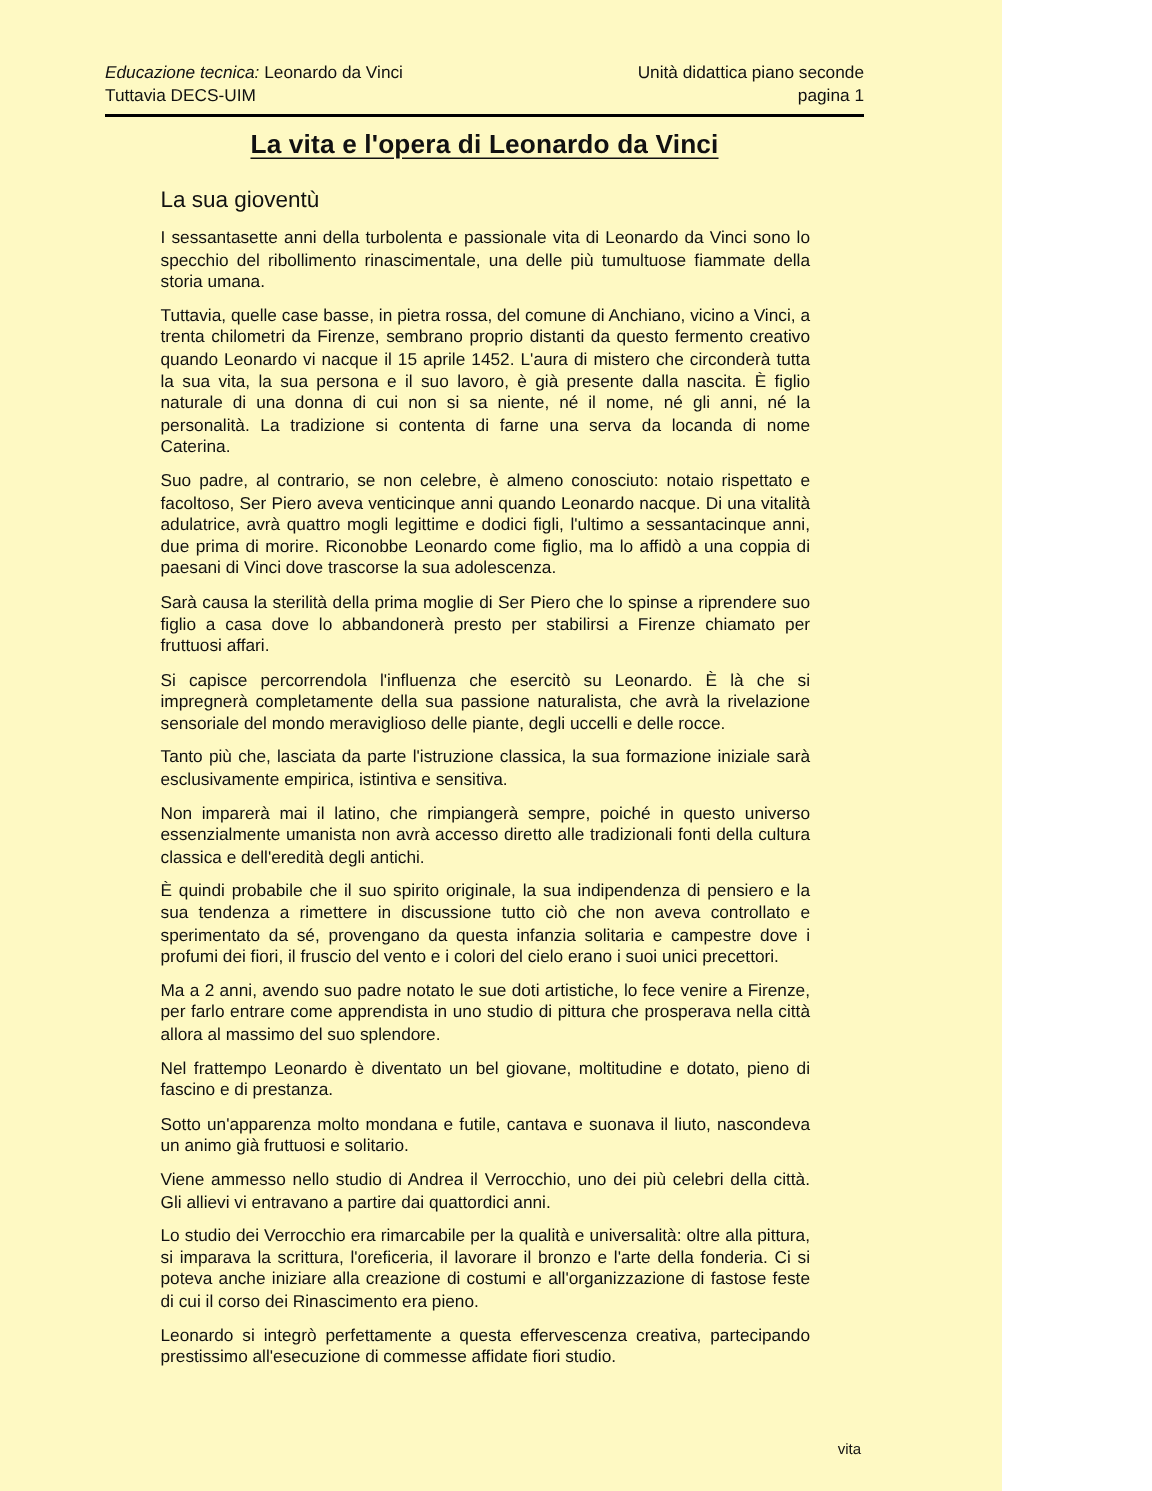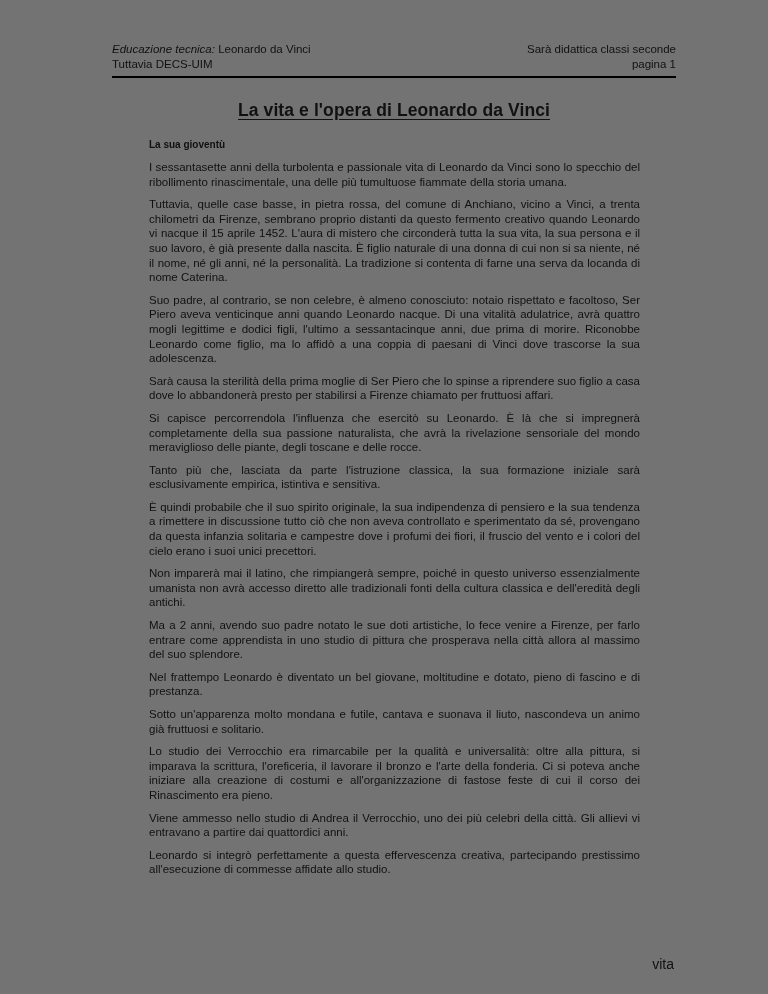--- a/index.html
+++ b/index.html
@@ -6,109 +6,109 @@
   html, body { background: #ffffff; }
   body {
     width: 768px;
     height: 994px;
     font-family: "Liberation Sans", sans-serif;
     color: #1a1a1a;
     overflow: hidden;
   }
   .page {
     position: relative;
-    width: 768px;
+    width: 668px;
     height: 994px;
-    background: #737373;
-    padding: 42px 92px 0 112px;
+    background: #fef9c3;
+    padding: 42px 92px 0 70px;
   }
   .doc-header {
     font-size: 11.5px;
     line-height: 15px;
     color: #111;
     border-bottom: 2px solid #000;
     padding-bottom: 4px;
   }
   .header-row {
     display: flex;
     justify-content: space-between;
     align-items: baseline;
   }
   .italic { font-style: italic; }
   .doc-title {
     text-align: center;
     font-size: 17.5px;
     font-weight: bold;
     color: #111;
-    margin-top: 22px;
+    margin-top: 8px;
     letter-spacing: 0.1px;
   }
   .doc-title span {
     text-decoration: underline;
     text-underline-offset: 3px;
   }
   .doc-body {
     margin-top: 18px;
     padding-left: 37px;
     padding-right: 36px;
   }
   .section-heading {
-    font-size: 10px;
-    font-weight: bold;
+    font-size: 15px;
+    font-weight: normal;
     color: #111;
     margin-bottom: 10px;
   }
   .para {
     font-size: 11.5px;
     line-height: 14.6px;
     text-align: justify;
     margin-bottom: 8px;
     color: #111;
   }
   .doc-footer {
     position: absolute;
     right: 94px;
     bottom: 22px;
-    font-size: 14px;
+    font-size: 10px;
     color: #111;
   }
 </style>
 </head>
 <body>
 
 <div class="page">
 
   <header class="doc-header">
     <div class="header-row">
       <div class="header-left"><span class="italic">Educazione tecnica:</span><span> Leonardo da Vinci</span></div>
-      <div class="header-right">Sarà didattica classi seconde</div>
+      <div class="header-right">Unità didattica piano seconde</div>
     </div>
     <div class="header-row">
       <div class="header-left">Tuttavia DECS-UIM</div>
       <div class="header-right">pagina 1</div>
     </div>
   </header>
 
   <h1 class="doc-title"><span>La vita e l'opera di Leonardo da Vinci</span></h1>
 
   <main class="doc-body">
     <h2 class="section-heading">La sua gioventù</h2>
     <div id="paragraphs">
         <p class="para">I sessantasette anni della turbolenta e passionale vita di Leonardo da Vinci sono lo specchio del ribollimento rinascimentale, una delle più tumultuose fiammate della storia umana.</p>
         <p class="para">Tuttavia, quelle case basse, in pietra rossa, del comune di Anchiano, vicino a Vinci, a trenta chilometri da Firenze, sembrano proprio distanti da questo fermento creativo quando Leonardo vi nacque il 15 aprile 1452. L'aura di mistero che circonderà tutta la sua vita, la sua persona e il suo lavoro, è già presente dalla nascita. È figlio naturale di una donna di cui non si sa niente, né il nome, né gli anni, né la personalità. La tradizione si contenta di farne una serva da locanda di nome Caterina.</p>
         <p class="para">Suo padre, al contrario, se non celebre, è almeno conosciuto: notaio rispettato e facoltoso, Ser Piero aveva venticinque anni quando Leonardo nacque. Di una vitalità adulatrice, avrà quattro mogli legittime e dodici figli, l'ultimo a sessantacinque anni, due prima di morire. Riconobbe Leonardo come figlio, ma lo affidò a una coppia di paesani di Vinci dove trascorse la sua adolescenza.</p>
         <p class="para">Sarà causa la sterilità della prima moglie di Ser Piero che lo spinse a riprendere suo figlio a casa dove lo abbandonerà presto per stabilirsi a Firenze chiamato per fruttuosi affari.</p>
-        <p class="para">Si capisce percorrendola l'influenza che esercitò su Leonardo. È là che si impregnerà completamente della sua passione naturalista, che avrà la rivelazione sensoriale del mondo meraviglioso delle piante, degli toscane e delle rocce.</p>
+        <p class="para">Si capisce percorrendola l'influenza che esercitò su Leonardo. È là che si impregnerà completamente della sua passione naturalista, che avrà la rivelazione sensoriale del mondo meraviglioso delle piante, degli uccelli e delle rocce.</p>
         <p class="para">Tanto più che, lasciata da parte l'istruzione classica, la sua formazione iniziale sarà esclusivamente empirica, istintiva e sensitiva.</p>
+        <p class="para">Non imparerà mai il latino, che rimpiangerà sempre, poiché in questo universo essenzialmente umanista non avrà accesso diretto alle tradizionali fonti della cultura classica e dell'eredità degli antichi.</p>
         <p class="para">È quindi probabile che il suo spirito originale, la sua indipendenza di pensiero e la sua tendenza a rimettere in discussione tutto ciò che non aveva controllato e sperimentato da sé, provengano da questa infanzia solitaria e campestre dove i profumi dei fiori, il fruscio del vento e i colori del cielo erano i suoi unici precettori.</p>
-        <p class="para">Non imparerà mai il latino, che rimpiangerà sempre, poiché in questo universo essenzialmente umanista non avrà accesso diretto alle tradizionali fonti della cultura classica e dell'eredità degli antichi.</p>
         <p class="para">Ma a 2 anni, avendo suo padre notato le sue doti artistiche, lo fece venire a Firenze, per farlo entrare come apprendista in uno studio di pittura che prosperava nella città allora al massimo del suo splendore.</p>
         <p class="para">Nel frattempo Leonardo è diventato un bel giovane, moltitudine e dotato, pieno di fascino e di prestanza.</p>
         <p class="para">Sotto un'apparenza molto mondana e futile, cantava e suonava il liuto, nascondeva un animo già fruttuosi e solitario.</p>
+        <p class="para">Viene ammesso nello studio di Andrea il Verrocchio, uno dei più celebri della città. Gli allievi vi entravano a partire dai quattordici anni.</p>
         <p class="para">Lo studio dei Verrocchio era rimarcabile per la qualità e universalità: oltre alla pittura, si imparava la scrittura, l'oreficeria, il lavorare il bronzo e l'arte della fonderia. Ci si poteva anche iniziare alla creazione di costumi e all'organizzazione di fastose feste di cui il corso dei Rinascimento era pieno.</p>
-        <p class="para">Viene ammesso nello studio di Andrea il Verrocchio, uno dei più celebri della città. Gli allievi vi entravano a partire dai quattordici anni.</p>
-        <p class="para">Leonardo si integrò perfettamente a questa effervescenza creativa, partecipando prestissimo all'esecuzione di commesse affidate allo studio.</p>
+        <p class="para">Leonardo si integrò perfettamente a questa effervescenza creativa, partecipando prestissimo all'esecuzione di commesse affidate fiori studio.</p>
       </div>
   </main>
 
   <footer class="doc-footer">vita</footer>
 
 </div>
 
 </body></html>

